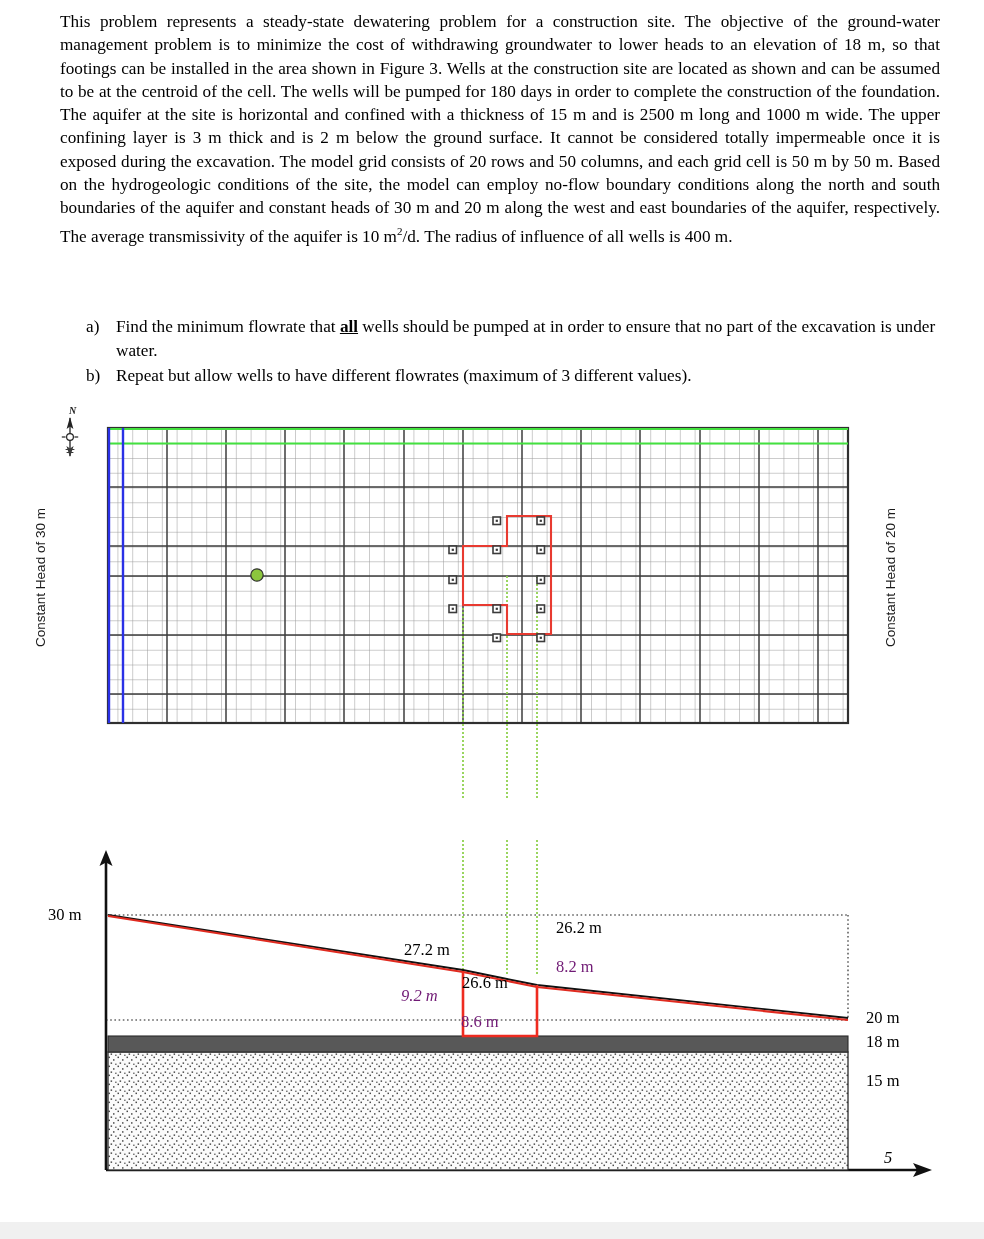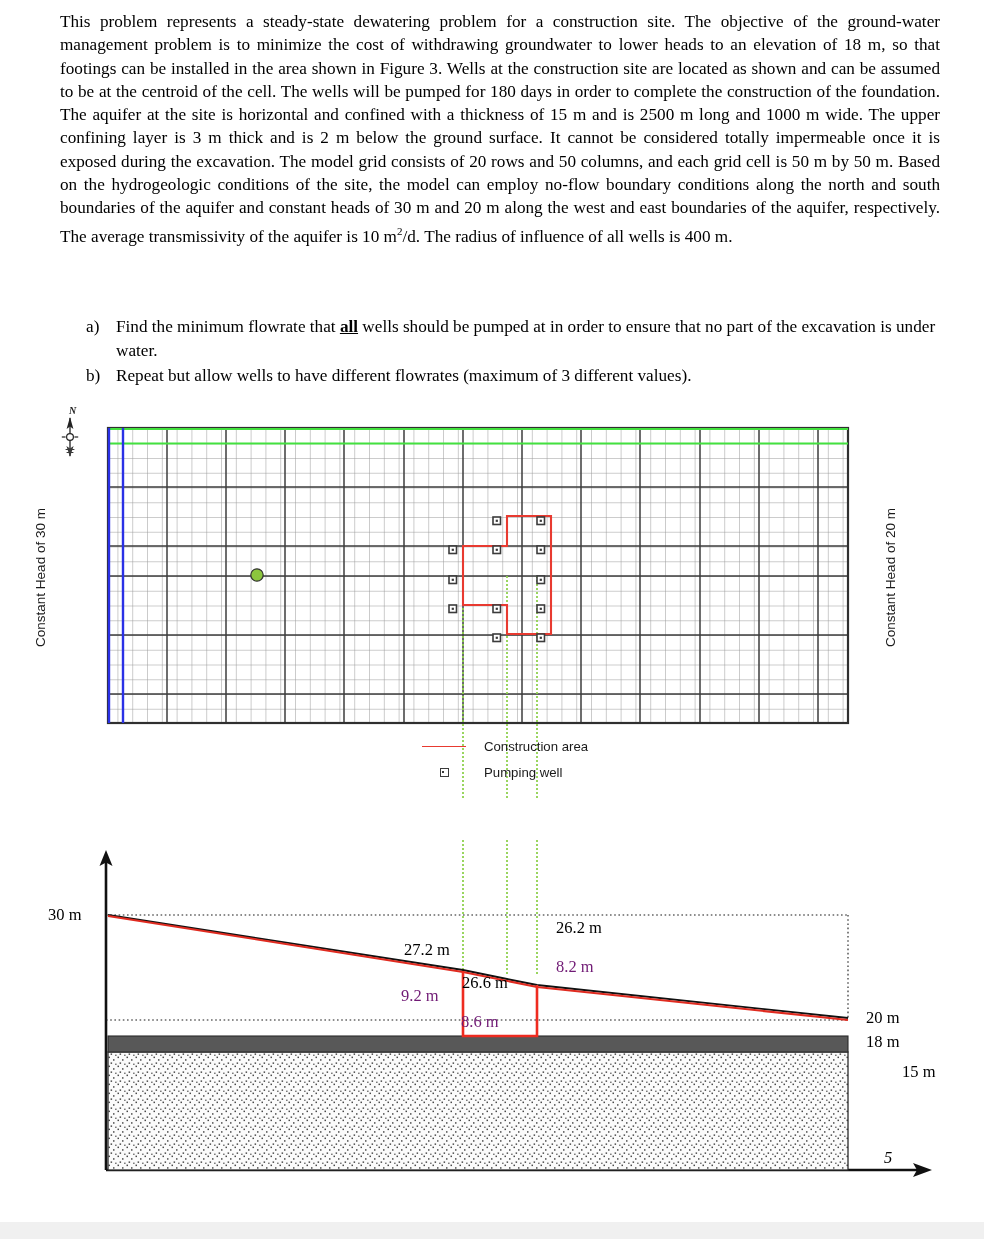--- a/index.html
+++ b/index.html
@@ -182,32 +182,20 @@
         <polygon points="70,57 66.4,46 70,48.6 73.6,46" fill="#3a3a3a"></polygon>
         <line x1="65.6" y1="49.5" x2="74.4" y2="49.5" stroke="#3a3a3a" stroke-width="1"></line>
         <line x1="66.6" y1="52.5" x2="73.4" y2="52.5" stroke="#3a3a3a" stroke-width="1"></line>
       </g>
     </svg>
 
     <div class="side-label left-label">Constant Head of 30 m</div>
     <div class="side-label right-label">Constant Head of 20 m</div>
   </div>
 
-  <div class="legend">
-    <div class="leg-row" style="left:422px;top:4px;">
-      <div class="leg-line"></div>
-      <span>Construction area</span>
-    </div>
-    <div class="leg-row" style="left:422px;top:30px;">
-      <div class="leg-well">
-          <span class="wellbox"></span>
-        </div>
-      <span>Pumping well</span>
-    </div>
-  </div>
 
 
   <div class="xsec">
     <svg width="984" height="400">
       <defs>
         <pattern id="stipple" width="9" height="9" patternUnits="userSpaceOnUse">
           <rect width="9" height="9" fill="#fbfbfb"></rect>
           <rect x="0.5" y="0.6" width="1.5" height="1.5" fill="#4a4a4a"></rect>
           <rect x="5.0" y="3.2" width="1.5" height="1.5" fill="#4a4a4a"></rect>
           <rect x="2.6" y="6.4" width="1.5" height="1.5" fill="#4a4a4a"></rect>
@@ -240,23 +228,23 @@
       <polyline points="108,75 463,130 507,139 537,145 848,178" fill="none" stroke="#111" stroke-width="1.9"></polyline>
       <polyline points="108,76 463,132 537,147 848,180" fill="none" stroke="#e02b20" stroke-width="2"></polyline>
 
       <polyline points="463,131 463,196 537,196 537,145" fill="none" stroke="#ee2b20" stroke-width="2.6"></polyline>
     </svg>
 
     <div class="xs-label" style="left:48px;top:65px;">30 m</div>
     <div class="xs-label" style="left:404px;top:100px;">27.2 m</div>
     <div class="xs-label" style="left:556px;top:78px;">26.2 m</div>
     <div class="xs-label" style="left:462px;top:133px;">26.6 m</div>
-    <div class="xs-label red" style="left:401px;top:146px;">9.2 m</div>
+    <div class="xs-label red" style="left:401px;top:146px;font-style:italic;">9.2 m</div>
     <div class="xs-label red" style="left:556px;top:117px;">8.2 m</div>
     <div class="xs-label red" style="left:461px;top:172px;">8.6 m</div>
     <div class="xs-label" style="left:866px;top:168px;">20 m</div>
     <div class="xs-label" style="left:866px;top:192px;">18 m</div>
-    <div class="xs-label" style="left:866px;top:222px;margin-left:36px;">15 m</div>
+    <div class="xs-label" style="left:866px;top:231px;">15 m</div>
     <div class="xs-label" style="left:884px;top:308px;font-style:italic;">5</div>
   </div>
 
   <div class="bottom-strip"></div>
 </div>
 
 </body></html>

